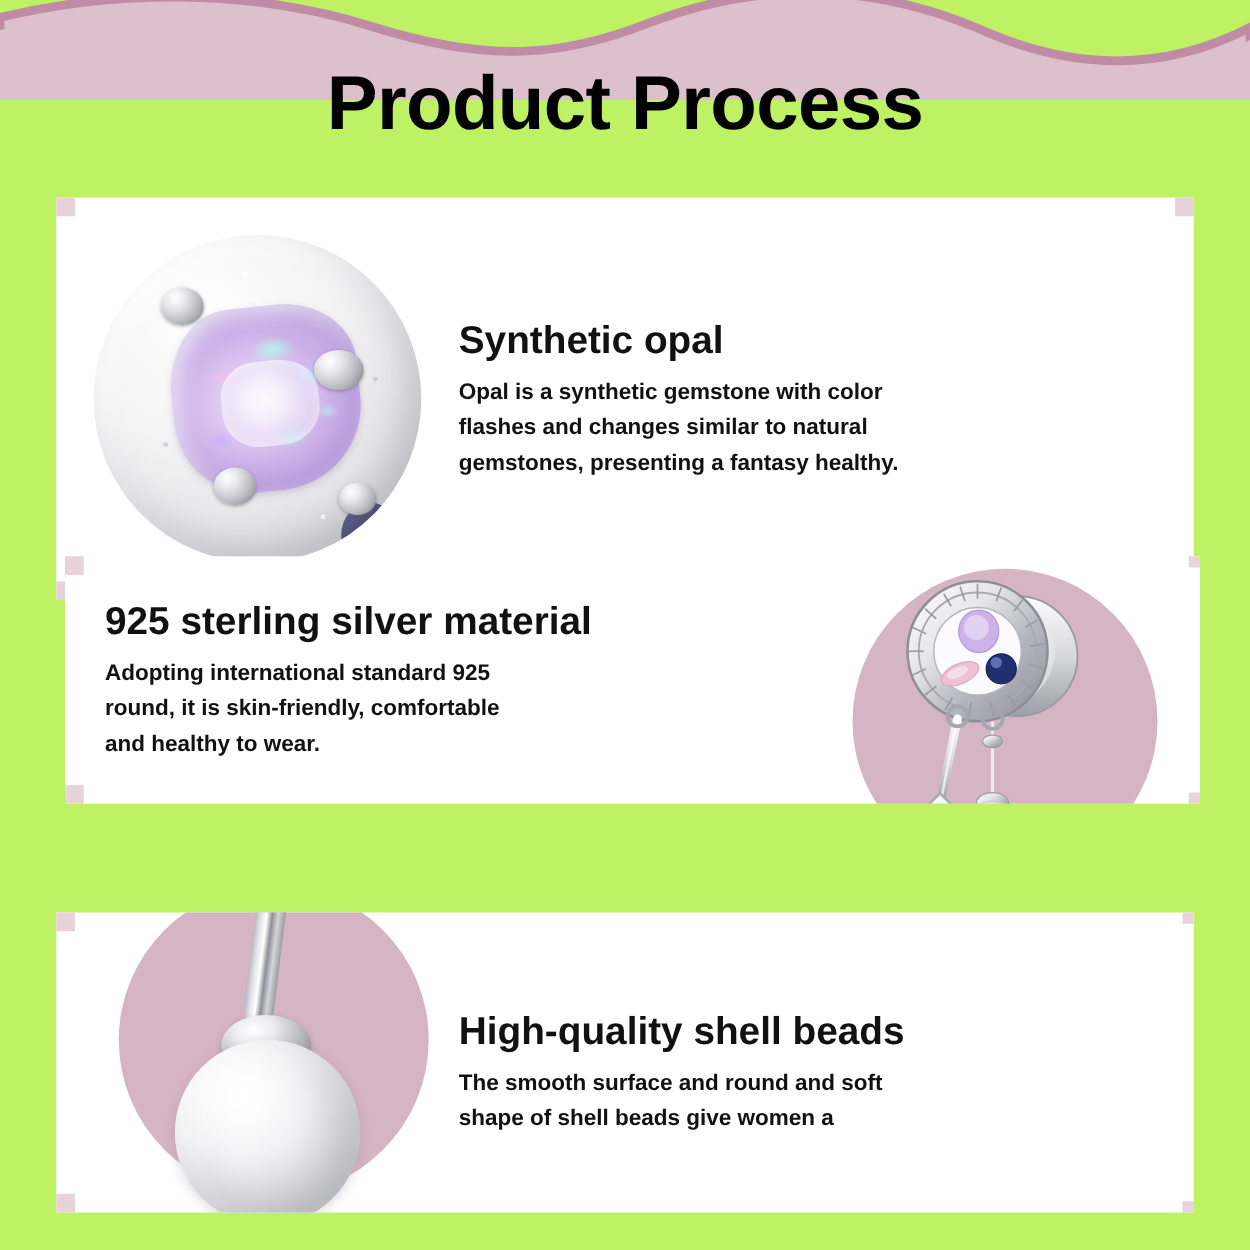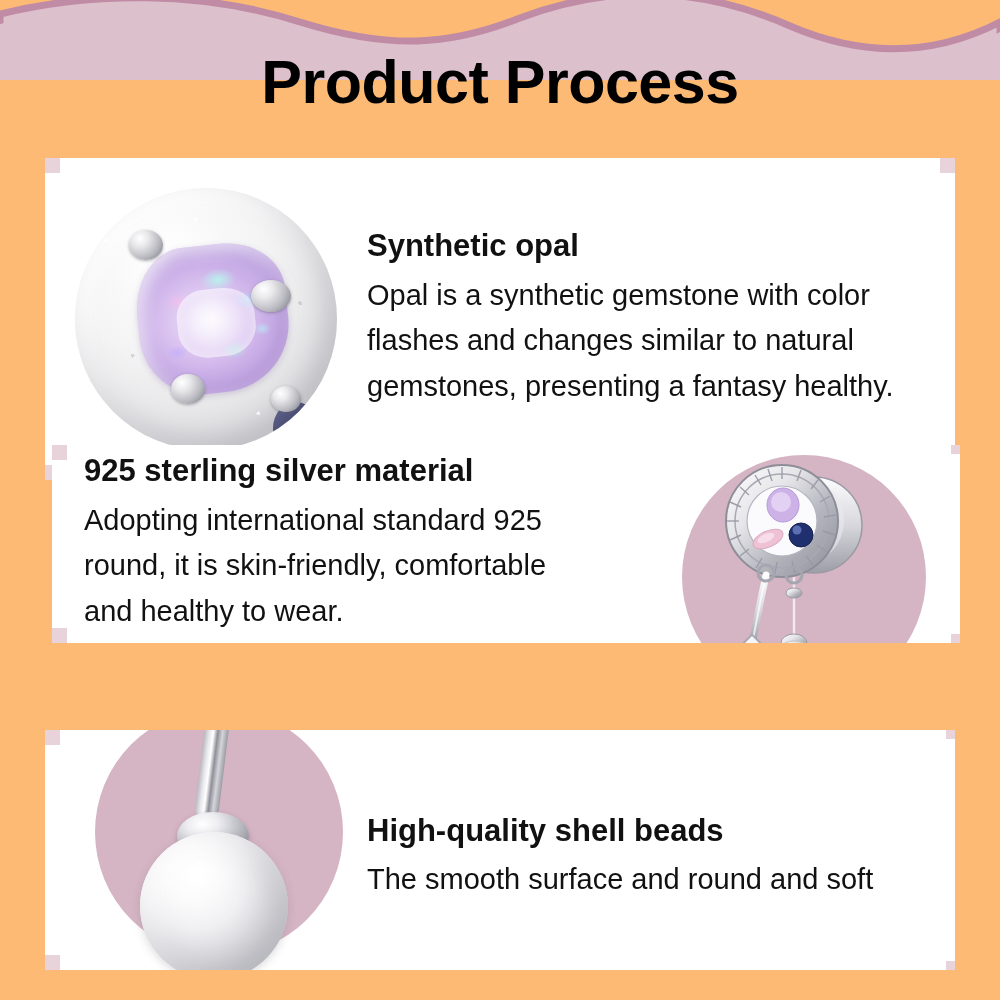--- a/index.html
+++ b/index.html
@@ -8,21 +8,21 @@
     width: 1000px;
     height: 1000px;
     overflow: hidden;
     font-family: "Liberation Sans", sans-serif;
   }
 
   #page {
     position: relative;
     width: 1000px;
     height: 1000px;
-    background: #fdba74;
+    background: #bef264;
     overflow: hidden;
   }
 
   
   .wave-band {
     position: absolute;
     top: 0; left: 0;
     width: 1000px;
     height: 80px;
     overflow: hidden;
@@ -84,22 +84,22 @@
   }
   .copy-heading {
     font-size: 31px;
     font-weight: bold;
     color: #111111;
     line-height: 1.18;
     margin-bottom: 8px;
     white-space: nowrap;
   }
   .copy-body {
-    font-size: 29px;
-    font-weight: normal;
+    font-size: 18px;
+    font-weight: bold;
     color: #111111;
     line-height: 1.58;
   }
 
   
   .opal-stage {
     position: absolute;
     left: 50%; top: 50%;
     width: 262px; height: 262px;
     margin: -131px 0 0 -131px;
@@ -375,18 +375,19 @@
         <div class="pink-disc" style="left:50px; top:-22px; width:248px; height:248px;"></div>
         <div class="pearl-stem" style="left:156px; top:-30px;"></div>
         <div class="pearl-cap" style="left:132px; top:82px;"></div>
         <div class="pearl-ball" style="left:95px; top:102px;"></div>
       </div>
 
       <div class="copy" style="padding-right:24px;margin-top:16px;">
         <div class="copy-heading">High-quality shell beads</div>
         <div class="copy-body">
           <div>The smooth surface and round and soft</div>
+          <div>shape of shell beads give women a</div>
         </div>
       </div>
     </div>
   </div>
 
 </div>
 
 </body></html>

